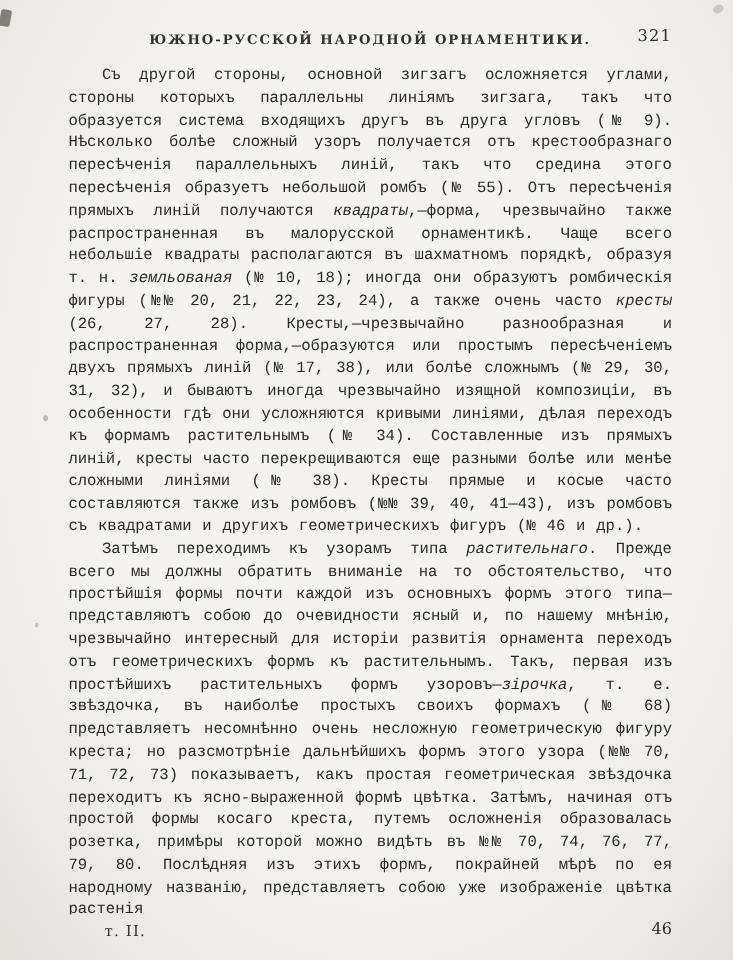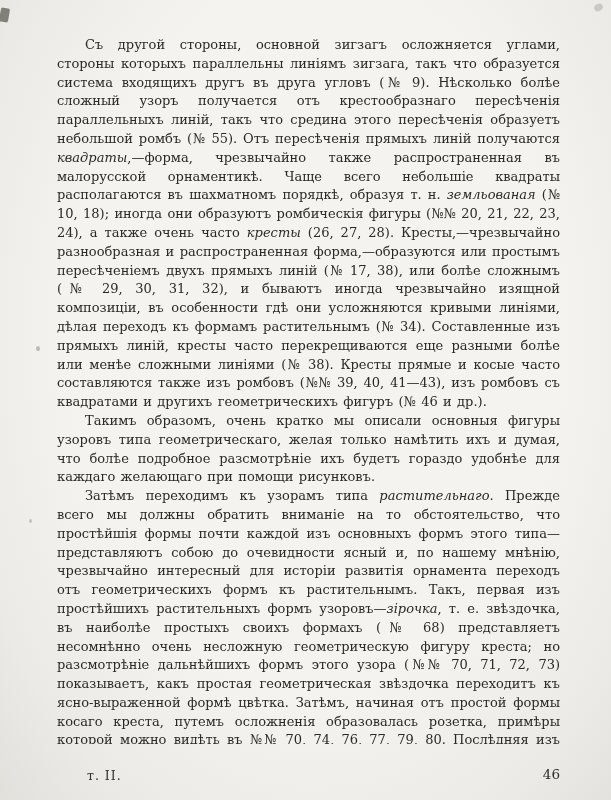--- a/index.html
+++ b/index.html
@@ -19,21 +19,21 @@
   .pagenum{
     position:absolute;right:0;top:0;font-size:13.5px;letter-spacing:1px;
     font-weight:normal;color:#2e2c28;
   }
   .bodytext{
     margin-top:14px;height:708px;overflow:hidden;
     text-align:justify;font-size:13px;line-height:18.8px;
     word-spacing:1.2px;letter-spacing:0px;color:#2b2925;
   }
   p.para{margin:0;padding:0;}
-  p.para.ind{text-indent:28px;}
+  p.para.ind{text-indent:28px;font-family:Liberation Mono, monospace;}
   .it{font-style:italic;}
   .footer{position:absolute;left:57px;bottom:14px;width:503px;height:20px;font-size:12.5px;}
   .vol{position:absolute;left:30px;top:2px;letter-spacing:1px;color:#34322d;}
   .sig{position:absolute;right:0;top:0;font-size:13.5px;color:#2e2c28;}
   
   .spk{position:absolute;background:#55524b;}
   .spk1{left:0;top:8px;width:9px;height:14px;opacity:.7;border-radius:2px;transform:rotate(10deg);}
   .spk2{right:8px;top:4px;width:9px;height:7px;opacity:.22;border-radius:50%;transform:rotate(-25deg);}
   .spk3{left:36px;top:346px;width:4px;height:5px;opacity:.35;border-radius:50%;}
   .spk4{left:29px;top:519px;width:3px;height:4px;opacity:.28;border-radius:50%;}
@@ -41,23 +41,26 @@
 </head>
 <body>
 
 <div class="page">
   <div class="spk spk1"></div>
   <div class="spk spk2"></div>
   <div class="spk spk3"></div>
   <div class="spk spk4"></div>
 
   <div class="textcol">
+    <div class="runhead">
+      <span class="runtitle">ЮЖНО-РУССКОЙ НАРОДНОЙ ОРНАМЕНТИКИ.</span>
+      <span class="pagenum">321</span>
+    </div>
     <div class="bodytext">
         <p class="para ind"><span>Съ другой стороны, основной зигзагъ осложняется углами, стороны которыхъ параллельны линіямъ зигзага, такъ что образуется система входящихъ другъ въ друга угловъ (№ 9). Нѣсколько болѣе сложный узоръ получается отъ крестообразнаго пересѣченія параллельныхъ линій, такъ что средина этого пересѣченія образуетъ небольшой ромбъ (№ 55). Отъ пересѣченія прямыхъ линій получаются </span><span class="it">квадраты</span><span>,—форма, чрезвычайно также распространенная въ малорусской орнаментикѣ. Чаще всего небольшіе квадраты располагаются въ шахматномъ порядкѣ, образуя т. н. </span><span class="it">земльованая</span><span> (№ 10, 18); иногда они образуютъ ромбическія фигуры (№№ 20, 21, 22, 23, 24), а также очень часто </span><span class="it">кресты</span><span> (26, 27, 28). Кресты,—чрезвычайно разнообразная и распространенная форма,—образуются или простымъ пересѣченіемъ двухъ прямыхъ линій (№ 17, 38), или болѣе сложнымъ (№ 29, 30, 31, 32), и бываютъ иногда чрезвычайно изящной композиціи, въ особенности гдѣ они усложняются кривыми линіями, дѣлая переходъ къ формамъ растительнымъ (№ 34). Составленные изъ прямыхъ линій, кресты часто перекрещиваются еще разными болѣе или менѣе сложными линіями (№ 38). Кресты прямые и косые часто составляются также изъ ромбовъ (№№ 39, 40, 41—43), изъ ромбовъ съ квадратами и другихъ геометрическихъ фигуръ (№ 46 и др.).</span></p>
-        <p class="para ind"><span>Такимъ образомъ, очень кратко мы описали основныя фигуры узоровъ типа геометрическаго, желая только намѣтить ихъ и думая, что болѣе подробное разсмотрѣніе ихъ будетъ гораздо удобнѣе для каждаго желающаго при помощи рисунковъ.</span></p>
         <p class="para ind"><span>Затѣмъ переходимъ къ узорамъ типа </span><span class="it">растительнаго</span><span>. Прежде всего мы должны обратить вниманіе на то обстоятельство, что простѣйшія формы почти каждой изъ основныхъ формъ этого типа—представляютъ собою до очевидности ясный и, по нашему мнѣнію, чрезвычайно интересный для исторіи развитія орнамента переходъ отъ геометрическихъ формъ къ растительнымъ. Такъ, первая изъ простѣйшихъ растительныхъ формъ узоровъ—</span><span class="it">зірочка</span><span>, т. е. звѣздочка, въ наиболѣе простыхъ своихъ формахъ (№ 68) представляетъ несомнѣнно очень несложную геометрическую фигуру креста; но разсмотрѣніе дальнѣйшихъ формъ этого узора (№№ 70, 71, 72, 73) показываетъ, какъ простая геометрическая звѣздочка переходитъ къ ясно-выраженной формѣ цвѣтка. Затѣмъ, начиная отъ простой формы косаго креста, путемъ осложненія образовалась розетка, примѣры которой можно видѣть въ №№ 70, 74, 76, 77, 79, 80. Послѣдняя изъ этихъ формъ, покрайней мѣрѣ по ея народному названію, представляетъ собою уже изображеніе цвѣтка растенія </span></p>
       </div>
   </div>
 
   <div class="footer">
     <span class="vol">т. II.</span>
     <span class="sig">46</span>
   </div>
 </div>
 

